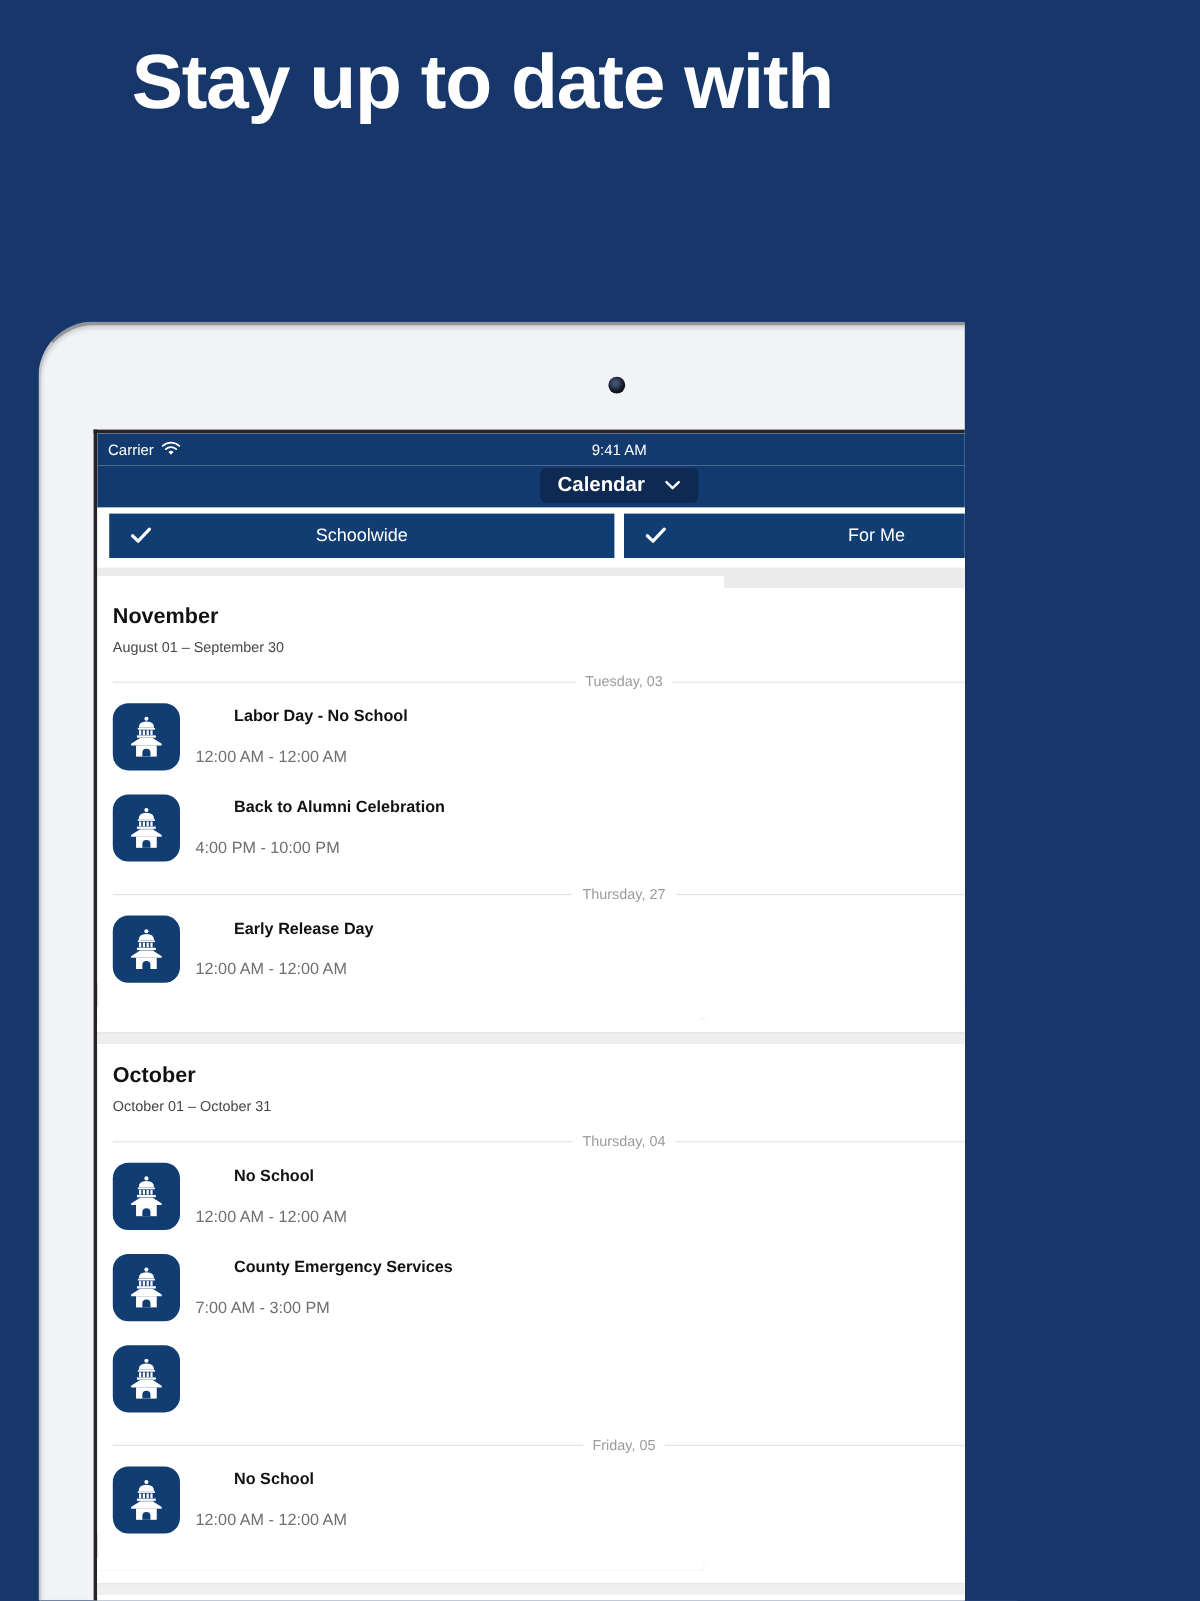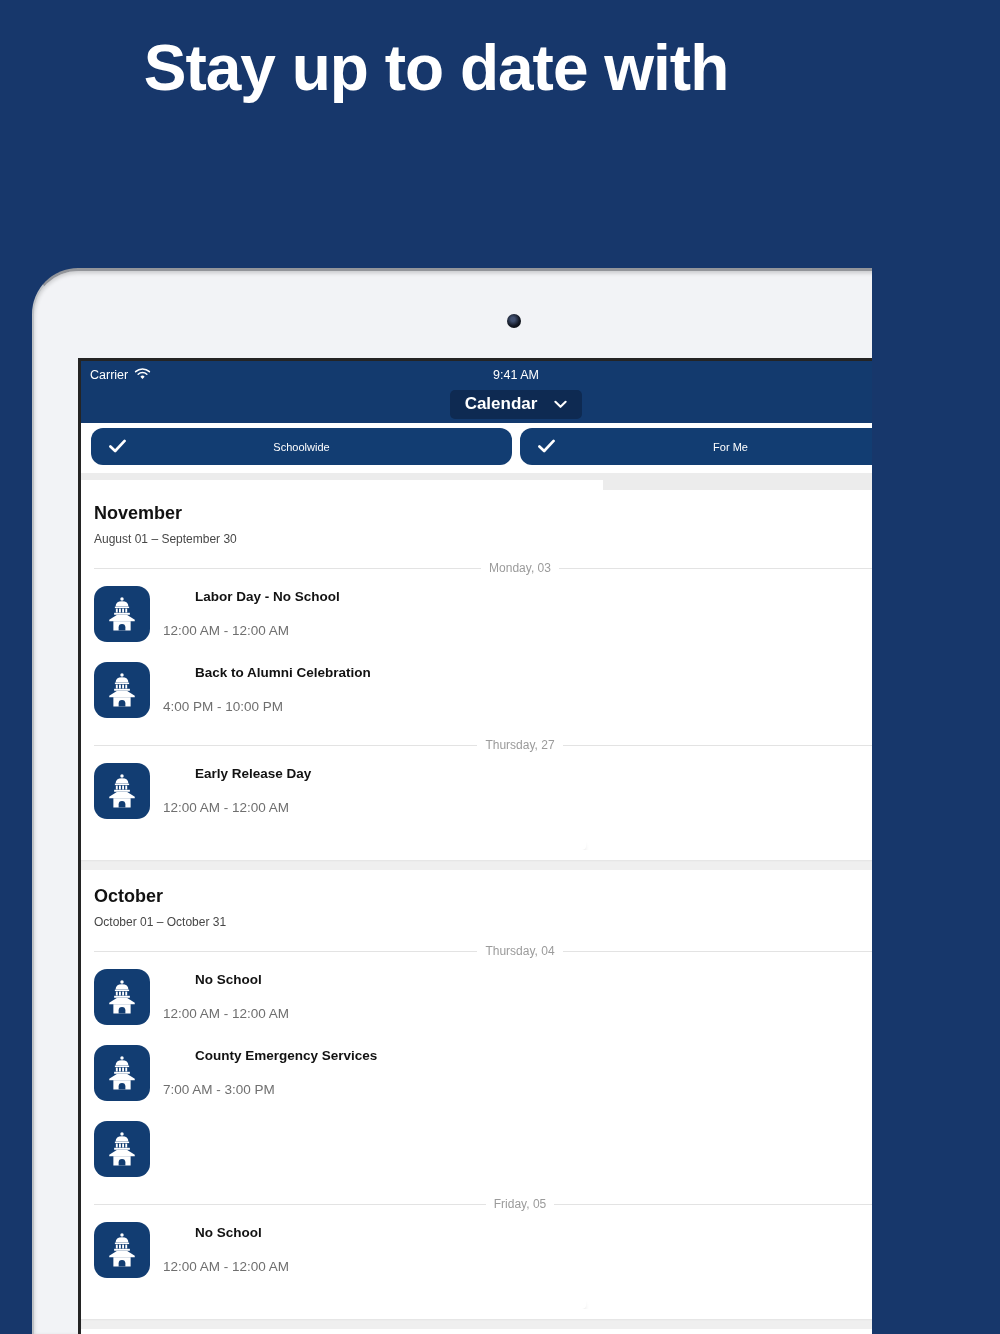--- a/index.html
+++ b/index.html
@@ -1,18 +1,18 @@
 <!DOCTYPE html>
 <html><head>
 <meta charset="utf-8">
 <style>
   html,body{margin:0;padding:0;background:#17376B;}
   *{box-sizing:border-box;}
   #page{
-    position:relative;width:872px;height:1334px;overflow:hidden;
+    position:relative;width:804px;height:1334px;overflow:hidden;
     background:#17376B;font-family:"Liberation Sans",sans-serif;
   }
   
   .headline{
     padding-top:24px;text-align:center;color:#ffffff;
     font-size:64px;font-weight:700;line-height:88px;letter-spacing:-1px;
   }
   
   .tablet{
     position:absolute;left:32px;top:268px;width:964px;height:1066px;
@@ -42,22 +42,22 @@
   
   .navbar{height:35px;background:#133A6E;display:flex;justify-content:center;align-items:center;}
   .cal-pill{
     height:29px;margin-top:-3px;background:#0E2A52;border-radius:5px;
     color:#fff;font-size:17px;font-weight:700;display:flex;align-items:center;
     gap:17px;padding:0 15px;cursor:pointer;
   }
   
   .filterrow{background:#fff;display:flex;gap:8px;padding:5px 10px 8px 10px;}
   .fbtn{
-    flex:1;height:37px;background:#123D72;border-radius:12px;color:#fff;
-    font-size:11px;display:flex;align-items:center;justify-content:center;
+    flex:1;height:37px;background:#123D72;border-radius:0;color:#fff;
+    font-size:15px;display:flex;align-items:center;justify-content:center;
     position:relative;cursor:pointer;
   }
   .fbtn .check{position:absolute;left:18px;top:11px;}
   
   .torn-top{height:7px;background:#ececec;}
   .torn-sub{height:10px;background:linear-gradient(90deg,#ffffff 0 60%,#ececec 60%);}
   
   .section{background:#fff;}
   .sec-head{position:relative;padding:13px 18px 0 13px;cursor:pointer;}
   .sec-title{font-size:18px;font-weight:700;color:#121212;}
@@ -169,21 +169,21 @@
       <div id="calendar-list">
   <section class="section">
     <div class="sec-head">
       <div class="sec-title">November</div>
       <div class="sec-range">August 01 – September 30</div>
       <div class="sec-caret"></div>
     </div>
     <div>
   <div class="day-div">
     <div class="line"></div>
-    <span>Monday, 03</span>
+    <span>Tuesday, 03</span>
     <div class="line"></div>
   </div>
 
   <div class="event">
     <div class="ev-icon">
       <svg width="36" height="36" viewBox="0 0 48 48">
         <g fill="#ffffff">
           <circle cx="24" cy="4" r="2.3"></circle>
           <path d="M15.5 14 Q15.5 7 24 7 Q32.5 7 32.5 14 Z"></path>
           <rect x="14.5" y="14.2" width="19" height="1.9"></rect>

